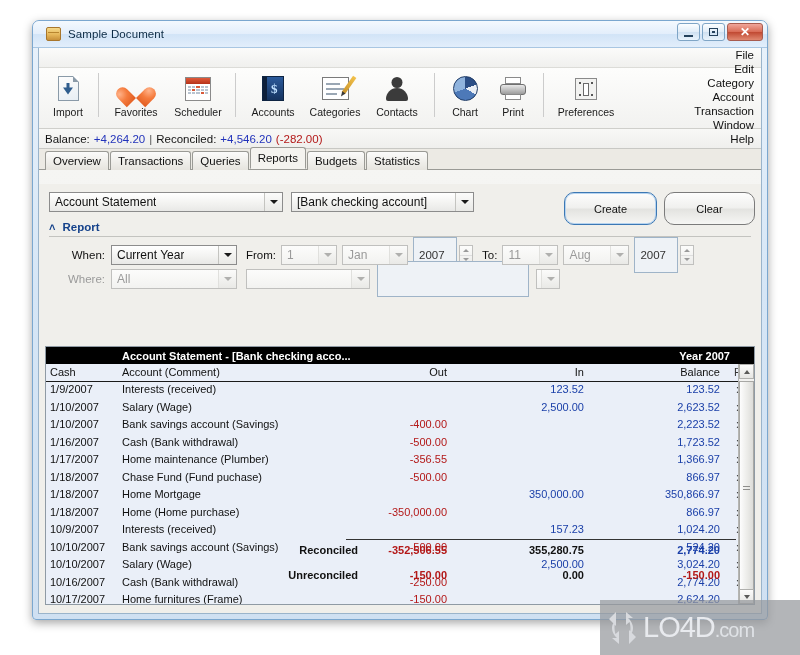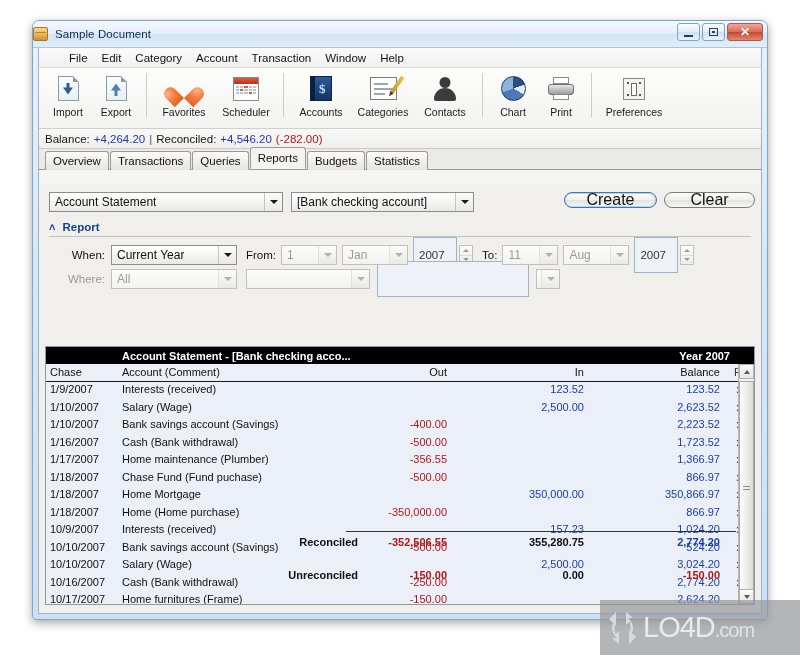--- a/index.html
+++ b/index.html
@@ -30,21 +30,21 @@
     overflow: hidden;
   }
   #titlebar {
     height: 26px;
     position: relative;
     background: linear-gradient(180deg,#f4f9fe 0%,#e3eefb 50%,#d2e4f7 52%,#e2eefb 100%);
     border-bottom: 1px solid #a8c6e2;
     border-radius: 6px 6px 0 0;
     display: flex;
     align-items: center;
-    padding-left: 0;
+    padding-left: 13px;
   }
   #app-icon {
     width: 15px; height: 14px;
     border-radius: 2px;
     background: linear-gradient(180deg,#f5d98a 0%, #e6b75a 55%, #c8913a 100%);
     border: 1px solid #a8762c;
     box-sizing: border-box;
     position: relative;
     flex: none;
   }
@@ -95,24 +95,25 @@
     border: 1px solid #9ab4cb;
     border-top: none;
     box-sizing: border-box;
     background: linear-gradient(180deg,#f6f6f4 0%, #f1f1ef 100%);
   }
 
   
   #menubar {
     height: 19px;
     display: flex;
-    align-items: center;
+    align-items: flex-end;
     padding-left: 23px;
     background: linear-gradient(180deg,#fbfbfa 0%,#f0f0ee 100%);
     border-bottom: 1px solid #dcdcd8;
+    flex-direction: column;
   }
   .menuitem {
     font-size: 11.5px;
     color: #111;
     padding: 1px 7px;
     white-space: nowrap;
   }
 
   
   #toolbar {
@@ -296,23 +297,23 @@
     border-top:4px solid #1a1a1a;
   }
   .combo.disabled { color: #9a9a9a; border-color:#c0c0be; background: linear-gradient(180deg,#fcfcfb,#f2f2f0);}
   .combo.disabled .arrow::after{ border-top-color:#b0b0ae; }
   .combo.disabled .arrow{ border-left-color:#e0e0dd; }
 
   #combo-report { width: 234px; }
   #combo-account { width: 183px; }
 
   .btn {
-    height: 16px;
+    height: 33px;
     min-width: 84px;
-    font-size: 16px;
+    font-size: 11px;
     border: 1px solid #7b7b7b;
     border-radius: 10px;
     background: linear-gradient(180deg,#fdfdfd 0%,#f0f0ee 48%,#e3e3e0 52%,#f6f6f4 100%);
     display: flex; align-items:center; justify-content:center;
     color:#111;
     box-sizing:border-box;
   }
   .btn.default {
     border-color: #3c78b4;
     box-shadow: 0 0 0 1px #b6d3ef inset;
@@ -476,29 +477,20 @@
       <div class="tb-btn">
         <div class="ico">
           <div class="ico-doc">
               <span class="arrow-stem stem-dn"></span>
               <span class="arrow-dn"></span>
             </div>
         </div>
         <div class="lbl">Import</div>
       </div>
 
-      <div class="tb-btn">
-        <div class="ico">
-          <div class="ico-doc">
-              <span class="arrow-stem stem-up"></span>
-              <span class="arrow-up"></span>
-            </div>
-        </div>
-        <div class="lbl">Export</div>
-      </div>
 
       <div class="tb-sep"></div>
 
       <div class="tb-btn wide">
         <div class="ico">
             <div class="ico-heart"></div>
           </div>
         <div class="lbl">Favorites</div>
       </div>
 
@@ -695,21 +687,21 @@
       </div>
 
       <div id="report-area">
 
         <div id="rpt-title">
           <span class="t">Account Statement - [Bank checking acco...</span>
           <span class="y">Year 2007</span>
         </div>
 
         <div id="rpt-head">
-          <span class="h c-date">Chase</span>
+          <span class="h c-date">Cash</span>
           <span class="h c-acct">Account (Comment)</span>
           <span class="h c-out" style="color:#111">Out</span>
           <span class="h c-in" style="color:#111">In</span>
           <span class="h c-bal" style="color:#111">Balance</span>
           <span class="h c-r">R</span>
         </div>
 
         <div id="rpt-body">
             <div class="trow">
               <span class="c c-date">1/9/2007</span>
@@ -818,21 +810,21 @@
           </div>
 
         <div id="totals">
           <div id="totals-rule"></div>
         <div class="totrow" style="margin-top: 3px;">
               <span class="lbl" style="top: 2px; position: absolute;">Reconciled</span>
               <span class="c c-out">-352,506.55</span>
               <span class="c c-in" style="color: rgb(17, 17, 17);">355,280.75</span>
               <span class="c c-bal">2,774.20</span>
             </div>
-            <div class="totrow" style="margin-top: 16px;">
+            <div class="totrow" style="margin-top: 8px;">
               <span class="lbl" style="top: 2px; position: absolute;">Unreconciled</span>
               <span class="c c-out">-150.00</span>
               <span class="c c-in" style="color: rgb(17, 17, 17);">0.00</span>
               <span class="c c-bal negv">-150.00</span>
             </div>
           </div>
 
         <div id="vscroll">
           <div class="sb-btn sb-up" id="sb-up-btn"></div>
           <div id="sb-thumb">

